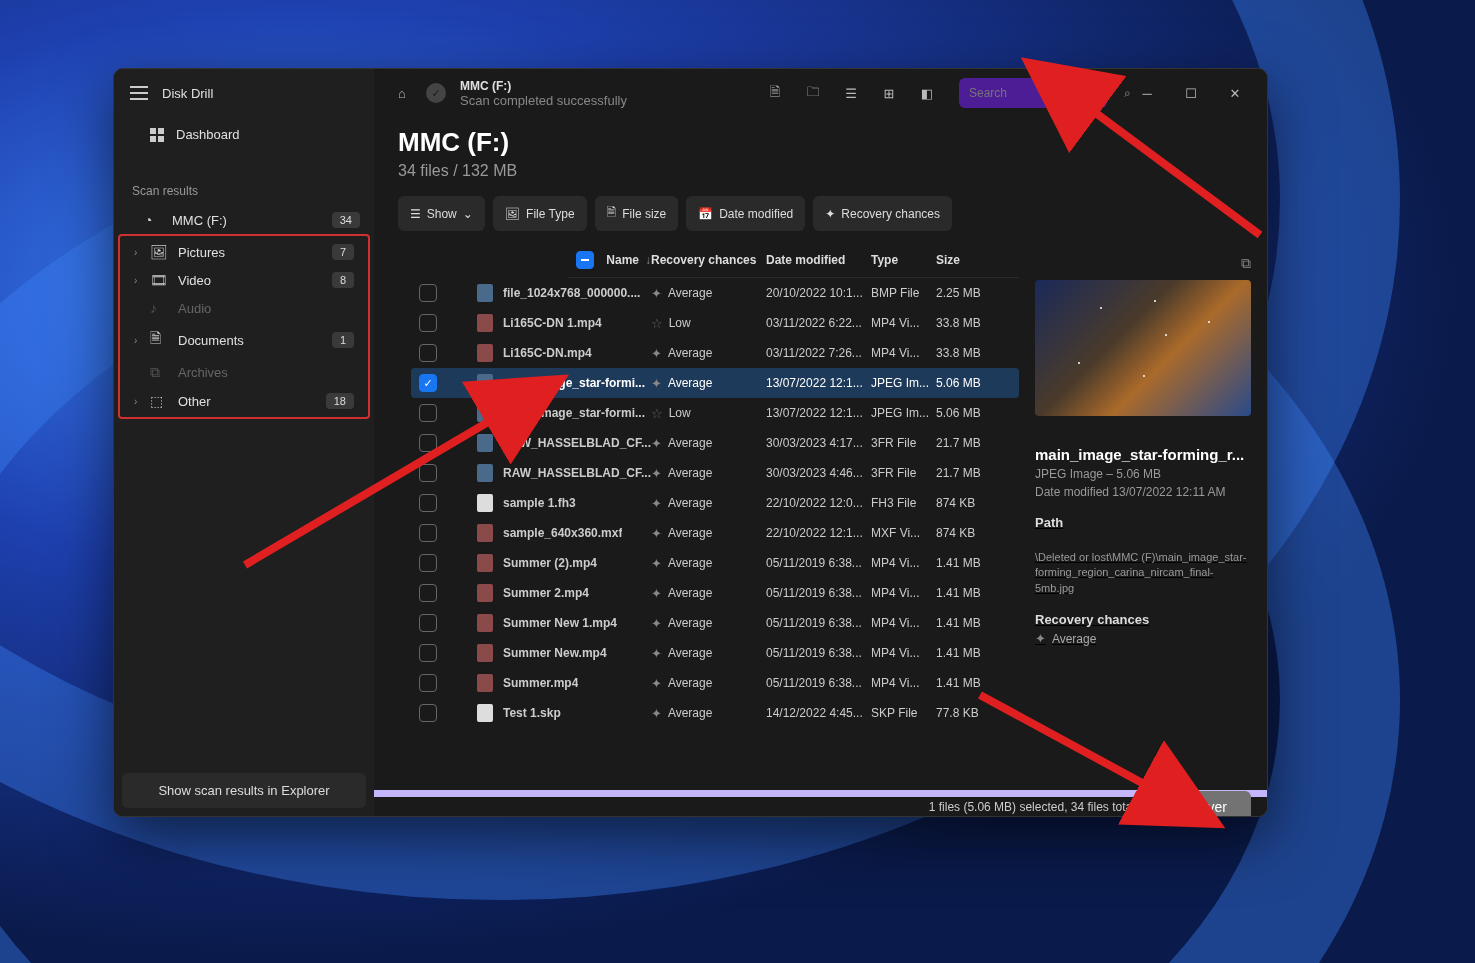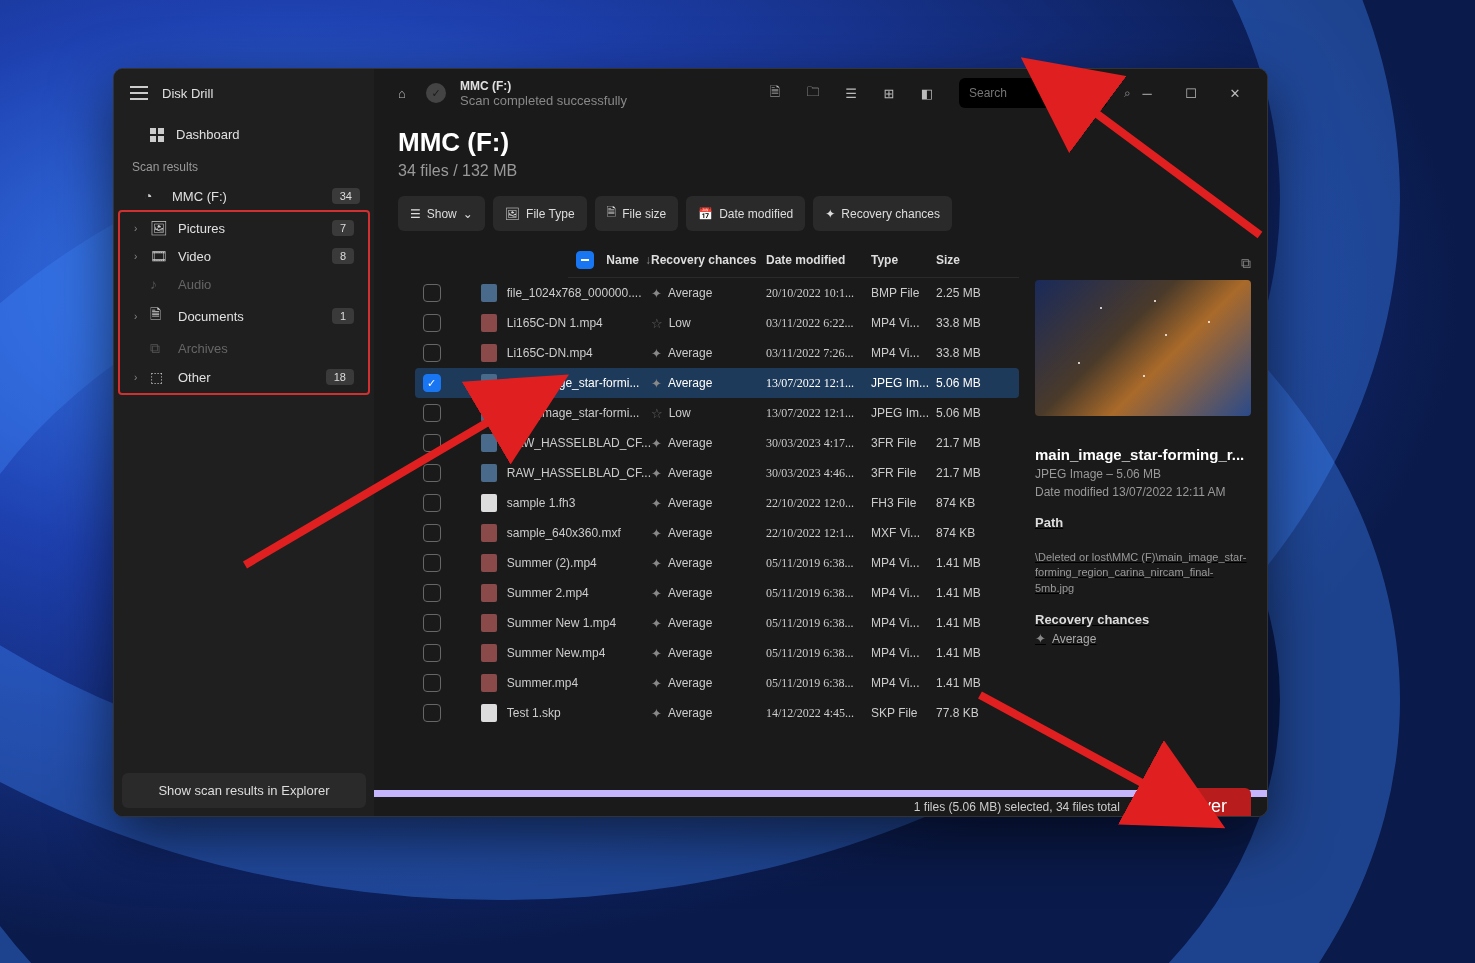--- a/index.html
+++ b/index.html
@@ -12,21 +12,21 @@
 
 .sidebar { width: 260px; background: #1f1f1f; display: flex; flex-direction: column; }
 .app-header { display: flex; align-items: center; gap: 14px; padding: 10px 16px; height: 48px; }
 .hamburger { width: 18px; height: 14px; display: flex; flex-direction: column; justify-content: space-between; cursor: pointer; }
 .hamburger span { height: 2px; background: #ccc; }
 .app-title { color: #e0e0e0; font-size: 13px; font-weight: 500; }
 .dashboard { display: flex; align-items: center; gap: 12px; padding: 10px 18px 10px 36px; color: #e0e0e0; font-size: 13px; }
 .grid-icon { width: 14px; height: 14px; display: grid; grid-template-columns: 1fr 1fr; gap: 2px; }
 .grid-icon span { background: #ccc; }
 
-.section-label { color: #999; font-size: 12px; padding: 8px 18px; }
+.section-label { color: #999; font-size: 12px; padding: 8px 18px; margin-top: 24px; }
 .tree { flex: 1; }
 .tree-item { display: flex; align-items: center; padding: 6px 14px 6px 14px; color: #e0e0e0; font-size: 13px; cursor: pointer; }
 .tree-item .chev { width: 14px; color: #888; font-size: 10px; margin-right: 2px; }
 .tree-item .ticon { width: 18px; margin-right: 10px; font-size: 14px; color: #ccc; }
 .tree-item .label { flex: 1; }
 .tree-item .badge { background: #3a3a3a; color: #ddd; font-size: 11px; padding: 2px 8px; border-radius: 4px; min-width: 22px; text-align: center; }
 .tree-item.root { padding-left: 30px; }
 .tree-item.disabled { color: #666; }
 .tree-item.disabled .ticon { color: #555; }
 .highlight-box { border: 2px solid #d03030; border-radius: 4px; margin: 0 4px; padding: 2px 0; }
@@ -35,21 +35,21 @@
 
 .main { flex: 1; display: flex; flex-direction: column; background: #1a1a1a; }
 .titlebar { height: 48px; display: flex; align-items: center; padding: 0 12px; gap: 8px; }
 .icon-btn { width: 32px; height: 32px; border-radius: 4px; display: flex; align-items: center; justify-content: center; color: #bbb; font-size: 13px; cursor: pointer; }
 .check-badge { width: 20px; height: 20px; border-radius: 50%; background: #444; color: #1a1a1a; display: flex; align-items: center; justify-content: center; font-size: 11px; }
 .scan-info { margin-left: 6px; }
 .scan-info .t1 { color: #e0e0e0; font-size: 12px; font-weight: 600; }
 .scan-info .t2 { color: #888; font-size: 13px; }
 .titlebar-spacer { flex: 1; }
 .view-btns { display: flex; gap: 6px; }
-.search-box { background: #000000; border-radius: 6px; height: 30px; width: 148px; display: flex; align-items: center; padding: 0 10px; color: #888; font-size: 12px; margin-left: 8px; }
+.search-box { background: #4c1d95; border-radius: 6px; height: 30px; width: 148px; display: flex; align-items: center; padding: 0 10px; color: #888; font-size: 12px; margin-left: 8px; }
 .search-box input { background: none; border: none; color: #ddd; flex: 1; outline: none; font-size: 12px; }
 .window-ctrls { display: flex; gap: 4px; margin-left: 12px; }
 .window-ctrls .icon-btn { width: 40px; }
 
 .content-header { padding: 10px 24px 4px; }
 .content-header h1 { color: #fff; font-size: 26px; font-weight: 600; }
 .content-header .sub { color: #999; font-size: 16px; margin-top: 4px; }
 
 .filters { display: flex; gap: 8px; padding: 12px 24px; }
 .filter-btn { background: #2a2a2a; color: #ddd; font-size: 12px; padding: 7px 12px; border-radius: 6px; display: flex; align-items: center; gap: 6px; cursor: pointer; }
@@ -67,46 +67,46 @@
 .th-rec { width: 115px; }
 .th-date { width: 105px; }
 .th-type { width: 65px; }
 .th-size { width: 75px; }
 
 .tbody { flex: 1; overflow-y: auto; }
 .row { display: flex; align-items: center; padding: 6px 8px; color: #ccc; font-size: 12px; border-radius: 4px; }
 .row.selected { background: #1e3a5a; color: #fff; }
 .row .cell-check { width: 30px; }
 .row .cell-name { flex: 1; display: flex; align-items: center; gap: 10px; padding-left: 28px; overflow: hidden; }
-.row .cell-name .txt { overflow: hidden; text-overflow: ellipsis; white-space: nowrap; }
+.row .cell-name .txt { overflow: hidden; text-overflow: ellipsis; white-space: nowrap; font-weight: bold; }
 .file-icon { width: 16px; height: 18px; background: #ddd; border-radius: 2px; position: relative; flex-shrink: 0; }
 .file-icon.vid { background: #8b4a4a; }
 .file-icon.img { background: #4a6a8b; }
 .row .cell-rec { width: 115px; display: flex; align-items: center; gap: 6px; }
 .star { color: #666; font-size: 13px; }
 .star.half::before { content: '✦'; color: #888; }
 .star.empty::before { content: '☆'; }
-.row .cell-date { width: 105px; overflow: hidden; text-overflow: ellipsis; white-space: nowrap; font-family: Liberation Serif, serif; }
+.row .cell-date { width: 105px; overflow: hidden; text-overflow: ellipsis; white-space: nowrap; }
 .row .cell-type { width: 65px; overflow: hidden; text-overflow: ellipsis; white-space: nowrap; }
 .row .cell-size { width: 75px; }
 
 .preview { width: 248px; padding: 12px 16px; display: flex; flex-direction: column; }
 .preview-top { text-align: right; color: #888; font-size: 14px; margin-bottom: 8px; cursor: pointer; }
 .preview-img { width: 100%; height: 136px; background: linear-gradient(135deg, #1a2a5a 0%, #4a3a2a 40%, #aa6a2a 60%, #2a4a8a 100%); border-radius: 4px; position: relative; overflow: hidden; }
 .star-dot { position: absolute; width: 2px; height: 2px; background: #fff; border-radius: 50%; }
 .preview-name { color: #fff; font-size: 15px; font-weight: 600; margin-top: 30px; overflow: hidden; text-overflow: ellipsis; white-space: nowrap; }
 .preview-meta { color: #999; font-size: 12px; margin-top: 4px; }
 .preview-sec { margin-top: 16px; text-decoration: underline; }
 .preview-sec .h { color: #ddd; font-size: 13px; font-weight: 600; }
 .preview-sec .v { color: #999; font-size: 11px; margin-top: 20px; line-height: 1.4; }
 .preview-rec { display: flex; align-items: center; gap: 6px; color: #aaa; font-size: 12px; margin-top: 4px; }
 
 .statusbar { height: 26px; display: flex; align-items: center; padding: 0 16px; border-top: 7px solid #c4b5fd; }
 .status-text { flex: 1; text-align: right; color: #ccc; font-size: 12px; padding-right: 16px; }
-.recover-btn { background: #b91c1c; color: #fff; font-size: 18px; padding: 8px 24px; border-radius: 6px; cursor: pointer; font-weight: 500; }
+.recover-btn { background: #737373; color: #fff; font-size: 14px; padding: 8px 24px; border-radius: 6px; cursor: pointer; font-weight: 500; }
 
 .arrow { position: absolute; pointer-events: none; }
 .arrow svg { overflow: visible; }
 
 .tbody::-webkit-scrollbar { width: 10px; }
 .tbody::-webkit-scrollbar-track { background: #1a1a1a; }
 .tbody::-webkit-scrollbar-thumb { background: #3a3a3a; border-radius: 5px; }
 </style>
 </head>
 <body>

